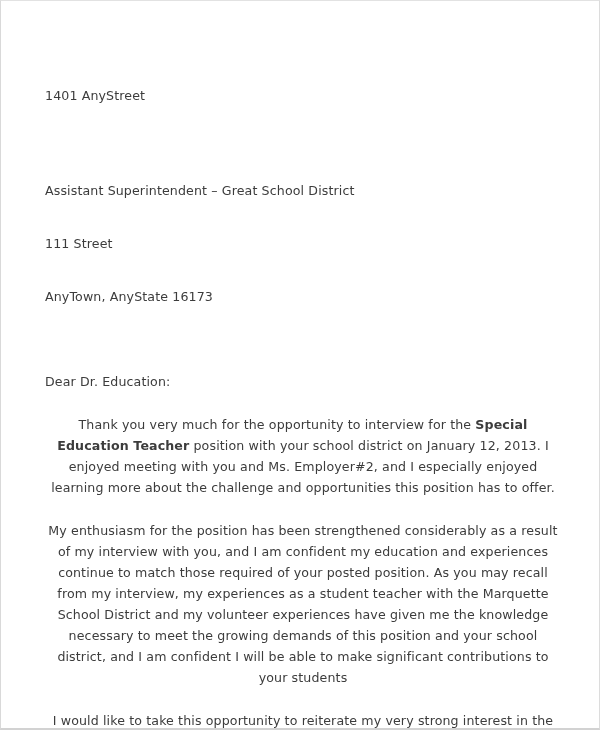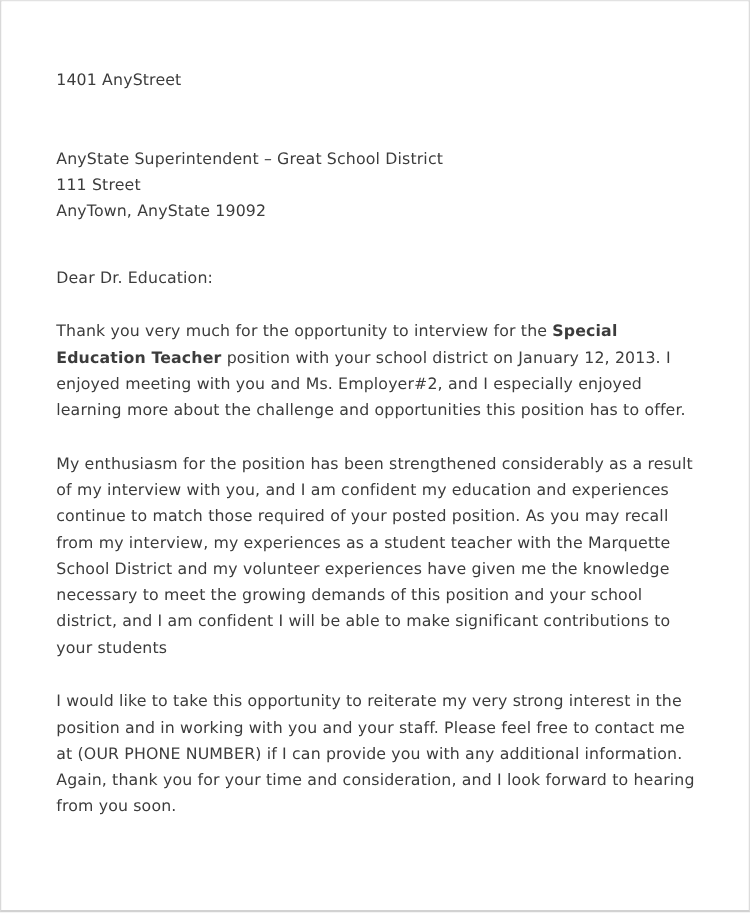--- a/index.html
+++ b/index.html
@@ -37,29 +37,30 @@
     line-height: 21px;
     letter-spacing: 0.01em;
   }
 
   .block {
     margin: 0;
   }
 
   .line {
     white-space: pre-wrap;
+    margin-top: 32px;
   }
 
   .gap-sm { height: 21px; }
   .gap-md { height: 22px; }
   .gap-lg { height: 32px; }
 
   .para {
     margin: 0;
-    text-align: left;
+    text-align: center;
   }
 
   .bold {
     font-weight: bold;
   }
 </style>
 </head>
 <body>
 
 <div class="page">
@@ -68,23 +69,23 @@
     <div class="block">
       <div class="line">1401 AnyStreet</div>
     </div>
 
     <div class="gap-sm"></div>
 
 
     <div class="gap-sm"></div>
 
     <div class="block">
-      <div class="line">AnyState Superintendent – Great School District</div>
+      <div class="line">Assistant Superintendent – Great School District</div>
       <div class="line">111 Street</div>
-      <div class="line">AnyTown, AnyState 19092</div>
+      <div class="line">AnyTown, AnyState 16173</div>
     </div>
 
     <div class="gap-lg"></div>
 
     <div class="block">
       <div class="line">Dear Dr. Education:</div>
     </div>
 
     <div class="gap-md"></div>
 

